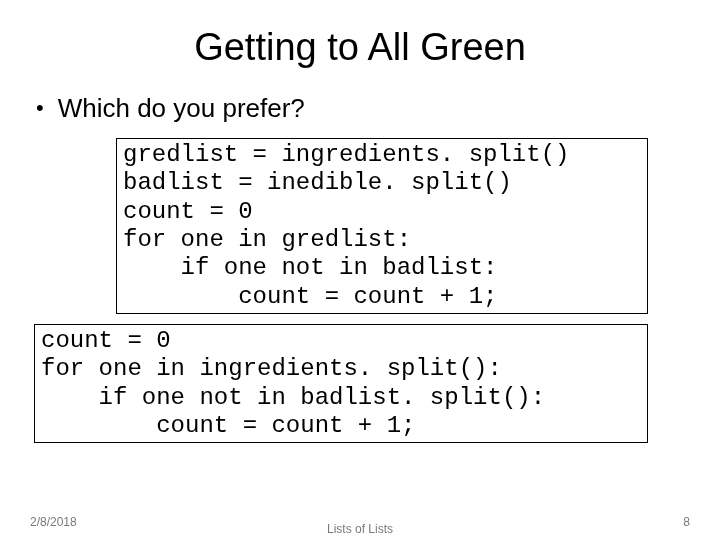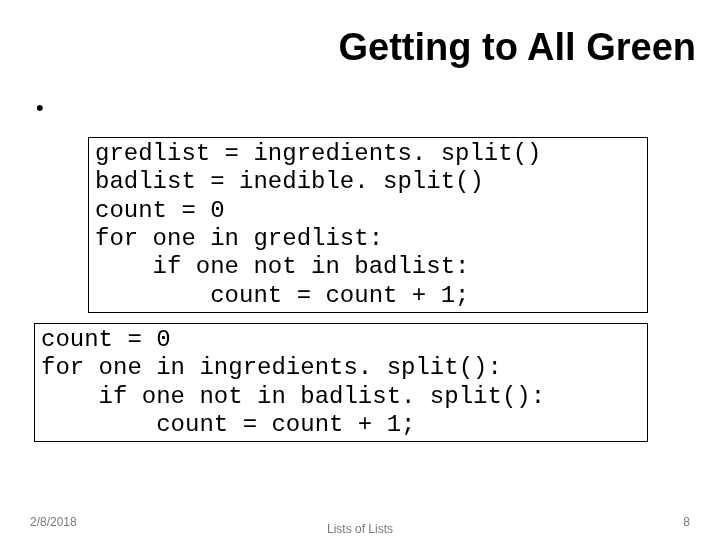--- a/index.html
+++ b/index.html
@@ -15,23 +15,23 @@
     overflow: hidden;
   }
   .slide {
     width: 720px;
     height: 540px;
     position: relative;
     padding: 18px 24px 0 24px;
   }
   .title {
     font-size: 38px;
-    text-align: right;
+    text-align: center;
     margin: 8px 0 24px 0;
-    font-weight: bold;
+    font-weight: normal;
   }
   .bullet-row {
     display: flex;
     align-items: flex-start;
     font-size: 26px;
     margin-left: 12px;
     margin-bottom: 14px;
   }
   .bullet-dot {
     font-size: 22px;
@@ -40,21 +40,21 @@
   }
   .code-box {
     border: 1px solid #000;
     font-family: "Courier New", Courier, monospace;
     font-size: 24px;
     line-height: 1.18;
     white-space: pre;
     padding: 2px 6px 2px 6px;
   }
   .code-box.first {
-    margin-left: 64px;
+    margin-left: 92px;
     margin-right: 48px;
     margin-bottom: 10px;
   }
   .code-box.second {
     margin-left: 10px;
     margin-right: 48px;
   }
   .footer {
     position: absolute;
     left: 0;
@@ -83,20 +83,21 @@
 </style>
 </head>
 <body>
 
 <div class="slide">
 
   <div class="title">Getting to All Green</div>
 
   <div class="bullet-row">
     <span class="bullet-dot">•</span>
+    <span>Which do you prefer?</span>
   </div>
 
   <div class="code-box first">gredlist = ingredients. split()
 badlist = inedible. split()
 count = 0
 for one in gredlist:
     if one not in badlist:
         count = count + 1;</div>
 
   <div class="code-box second">count = 0

